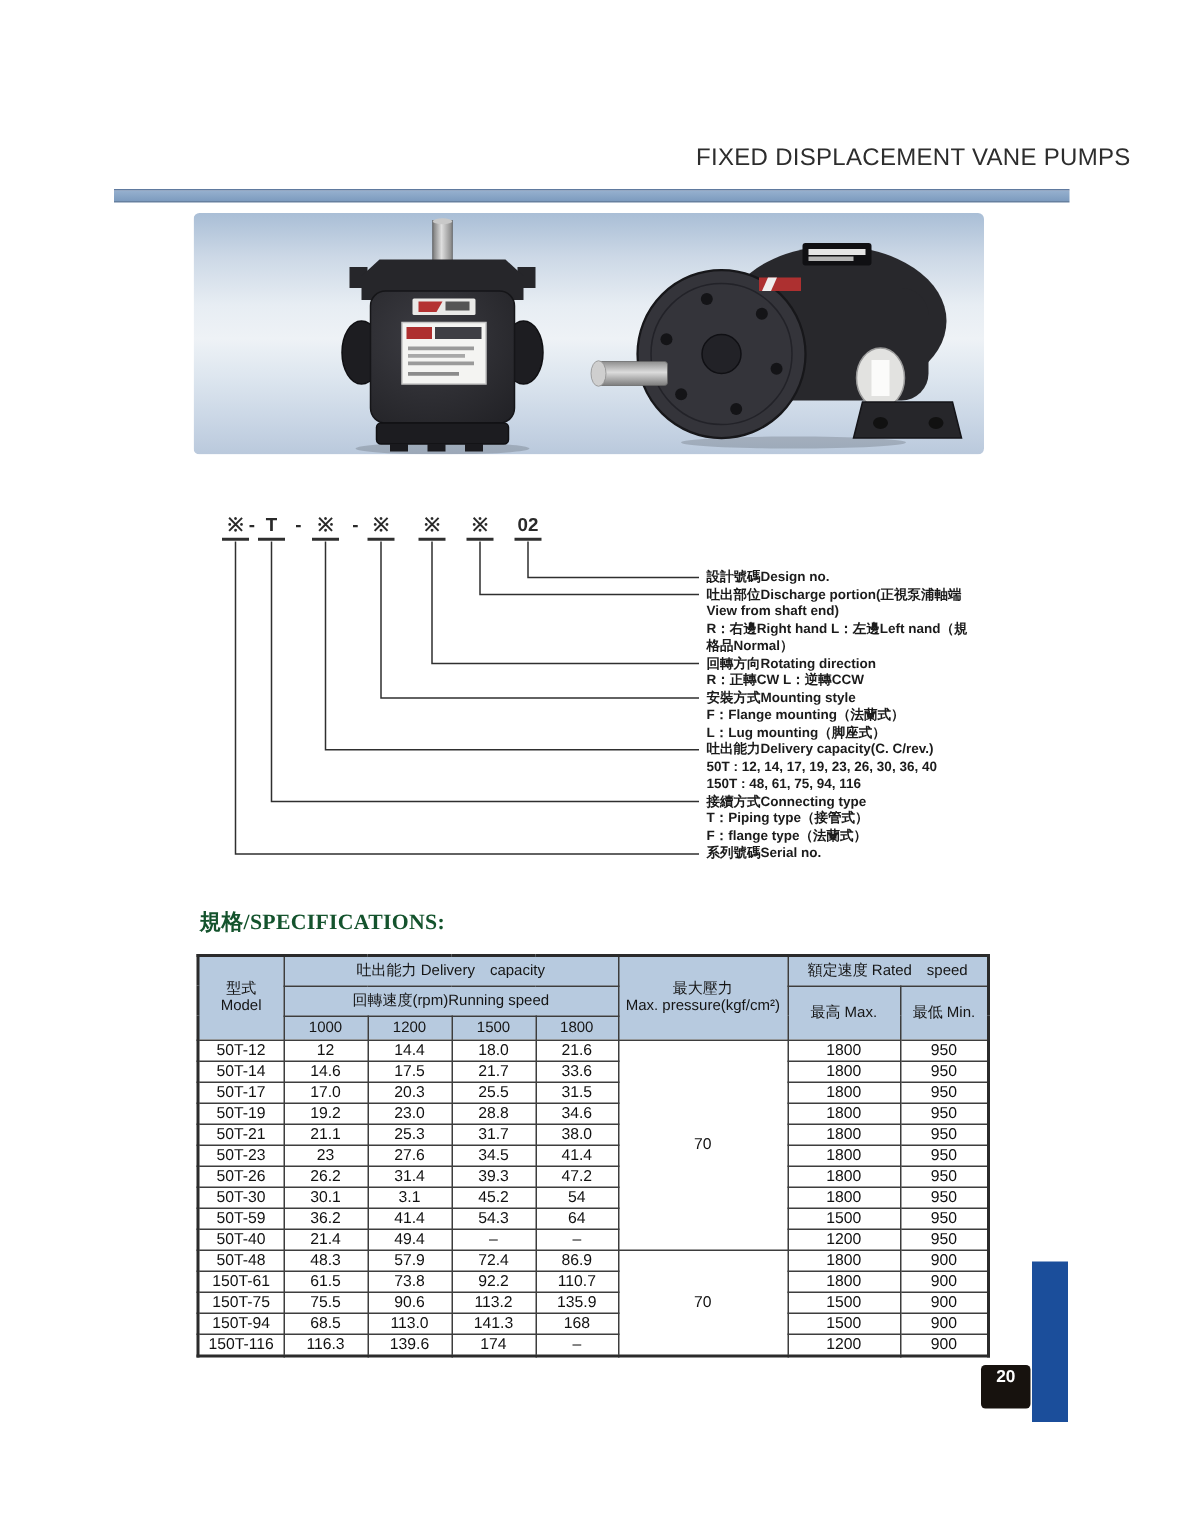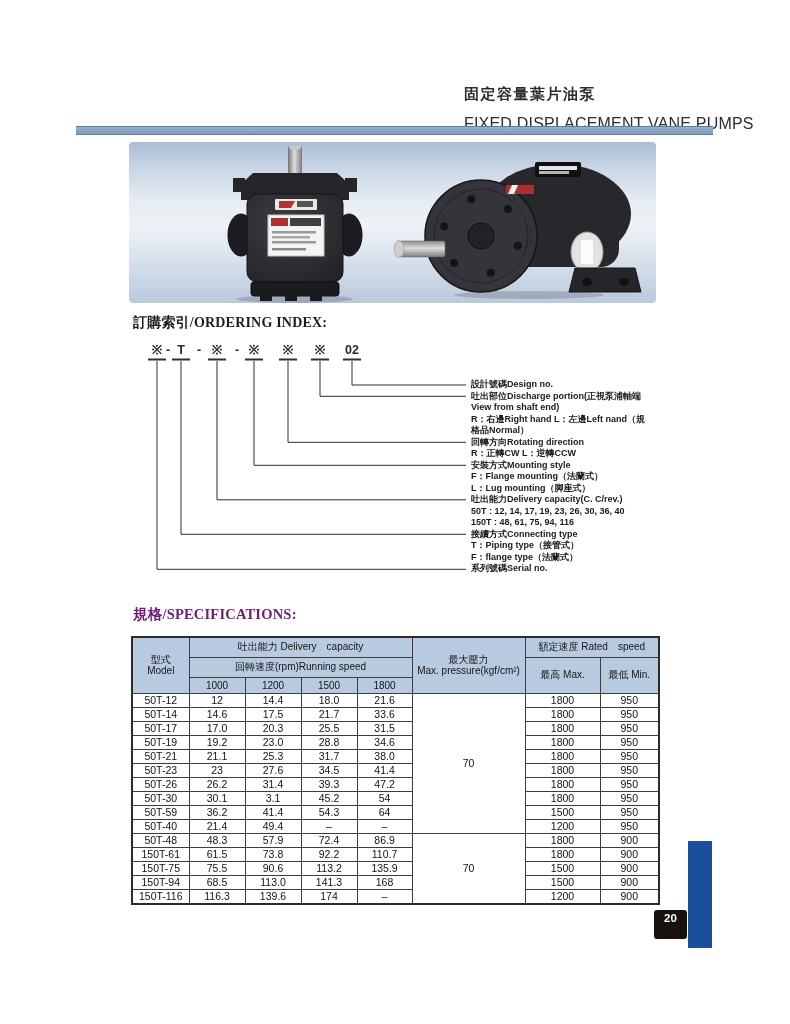--- a/index.html
+++ b/index.html
@@ -18,40 +18,39 @@
   }
   
   .product-panel { position:absolute; left:129px; top:142px; width:527px; height:161px; border-radius:4px; overflow:hidden; }
   
   .oi-title { position:absolute; left:133px; top:314px; font-family:"Liberation Serif", serif; font-size:14px; font-weight:bold; color:#1c1c1c; letter-spacing:0.2px; }
   .oi-code-part { position:absolute; top:344px; width:28px; margin-left:-14px; text-align:center; font-size:12.5px; font-weight:bold; color:#2a2a2a; line-height:13px; }
   .oi-svg { position:absolute; left:0; top:0; width:790px; height:600px; pointer-events:none; }
   .oi-desc { position:absolute; left:471px; top:379px; width:245px; font-size:9px; line-height:11.5px; color:#1b1b1b;font-weight:bold; }
   .oi-desc div { white-space:nowrap; }
   
-  .spec-title { position:absolute; left:133px; top:605px; font-family:"Liberation Serif", serif; font-size:14.5px; font-weight:bold; color:#701a75; letter-spacing:0.2px; }
+  .spec-title { position:absolute; left:133px; top:605px; font-family:"Liberation Serif", serif; font-size:14.5px; font-weight:bold; color:#14532d; letter-spacing:0.2px; }
   table.spec { position:absolute; left:131px; top:636px; width:527px; border-collapse:collapse; table-layout:fixed; border:2px solid #2b2b2b; }
   table.spec th, table.spec td { border:1px solid #3d3d3d; text-align:center; vertical-align:middle; padding:0; font-weight:normal; }
   table.spec thead th { background:#b7cadf; font-size:10px; color:#151515;margin-left:20px; }
   table.spec thead .r1 { height:20px; }
   table.spec thead .r2 { height:20px; }
   table.spec thead .r3 { height:16px;padding-left:48px; }
   table.spec tbody td { height:13px; font-size:10.5px; line-height:12px; color:#111; background:#fff; }
   .hdr-2line { line-height:11px; padding:1px 0; }
   
   .side-accent { position:absolute; left:688px; top:841px; width:24px; height:107px; background:#1b4e9b; }
   .page-badge { position:absolute; left:654px; top:910px; width:33px; height:29px; background:#17120e; color:#ffffff; border-radius:3px; font-size:11.5px; line-height:17px; text-align:center; font-weight:bold; }
 </style>
 </head>
 <body>
 
 <div class="page">
 
   <div class="header-block">
-    <div class="title-zh">固定容量葉片油泵</div>
     <div class="title-en">FIXED DISPLACEMENT VANE PUMPS</div>
   </div>
   <div class="header-rule"></div>
 
   <div class="product-panel">
     <svg width="527" height="161" viewBox="0 0 527 161">
       <defs>
         <linearGradient id="panelbg" x1="0" y1="0" x2="0" y2="1">
           <stop offset="0" stop-color="#a9bed6"></stop>
             <stop offset="0.18" stop-color="#ccd8e6"></stop>
@@ -126,21 +125,20 @@
         <rect x="410" y="29" width="30" height="3" fill="#b5b5b5"></rect>
         <rect x="377" y="43" width="28" height="9" fill="#ad3030"></rect>
         <polygon points="383,43 389,43 385,52 379,52" fill="#eeeeee"></polygon>
         <polygon points="446,126 506,126 512,150 440,150" fill="#26262a" stroke="#141418"></polygon>
         <ellipse cx="458" cy="140" rx="5" ry="4" fill="#111"></ellipse>
         <ellipse cx="495" cy="140" rx="5" ry="4" fill="#111"></ellipse>
       </g>
     </svg>
   </div>
 
-  <div class="oi-title">訂購索引/ORDERING INDEX:</div>
 
   <span class="oi-code-part" style="left:157px">※</span>
   <span class="oi-code-part" style="left:168px">-</span>
   <span class="oi-code-part" style="left:181px">T</span>
   <span class="oi-code-part" style="left:199px">-</span>
   <span class="oi-code-part" style="left:217px">※</span>
   <span class="oi-code-part" style="left:237px">-</span>
   <span class="oi-code-part" style="left:254px">※</span>
   <span class="oi-code-part" style="left:288px">※</span>
   <span class="oi-code-part" style="left:320px">※</span>

